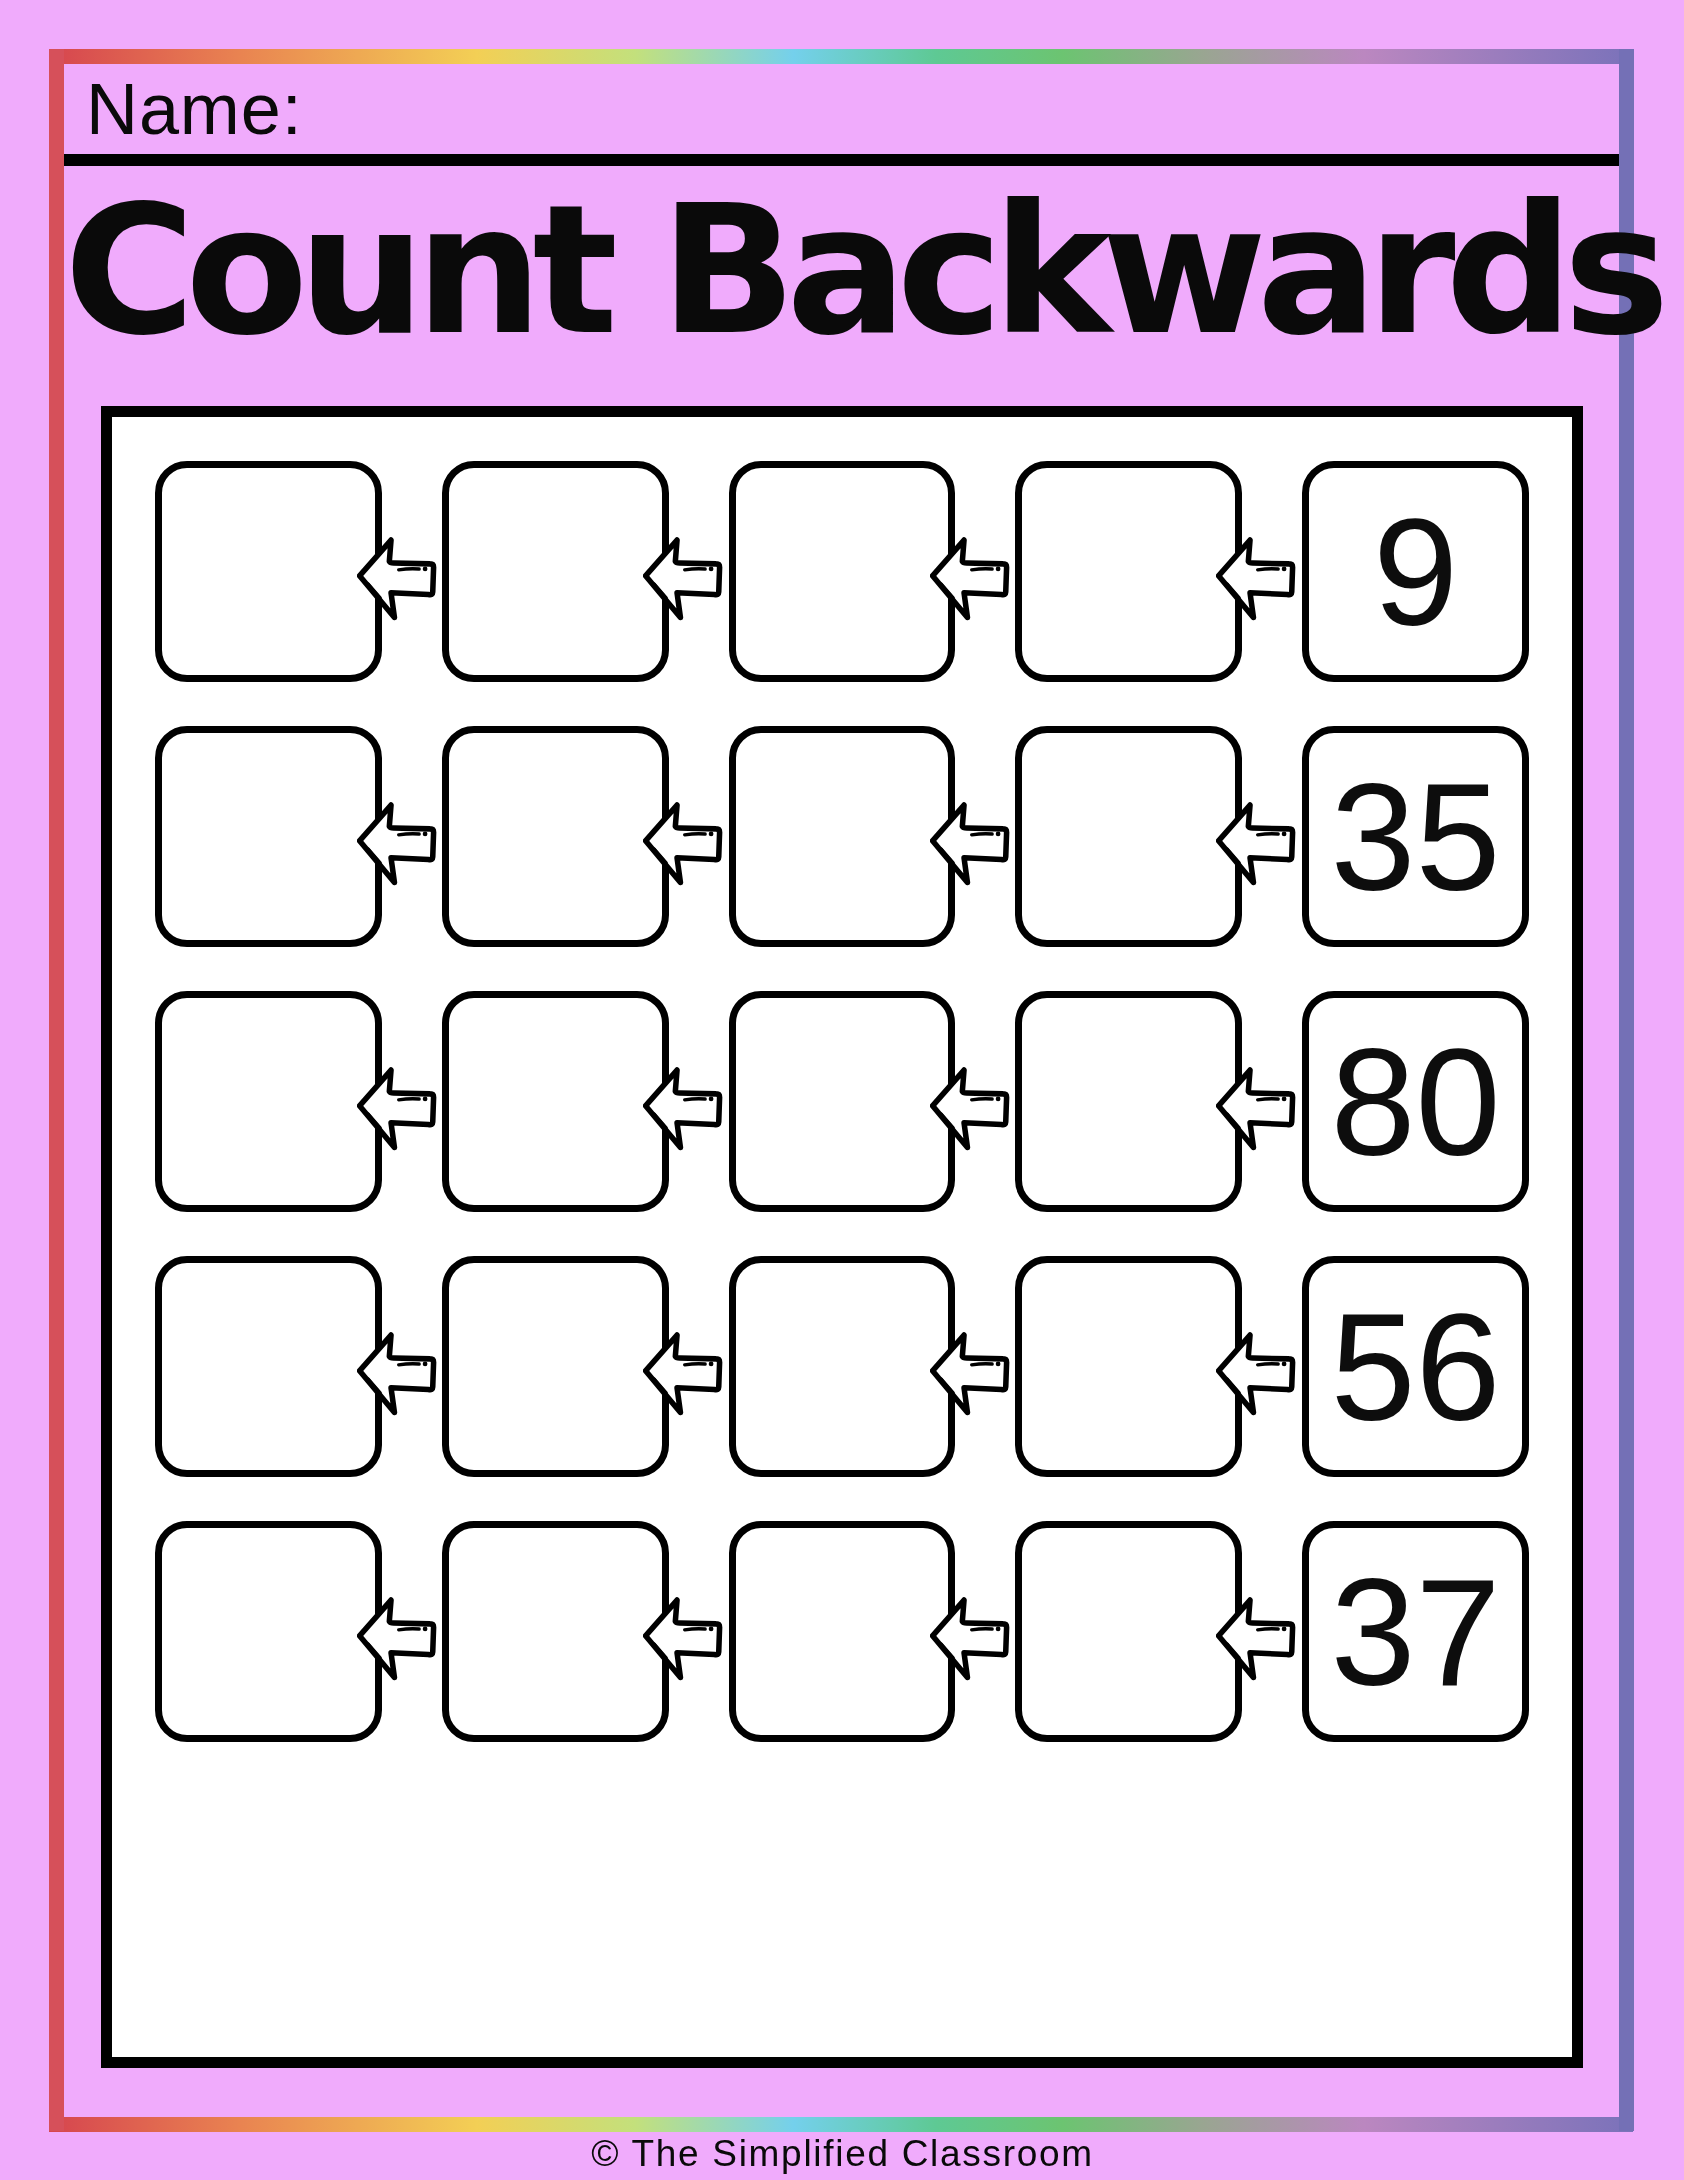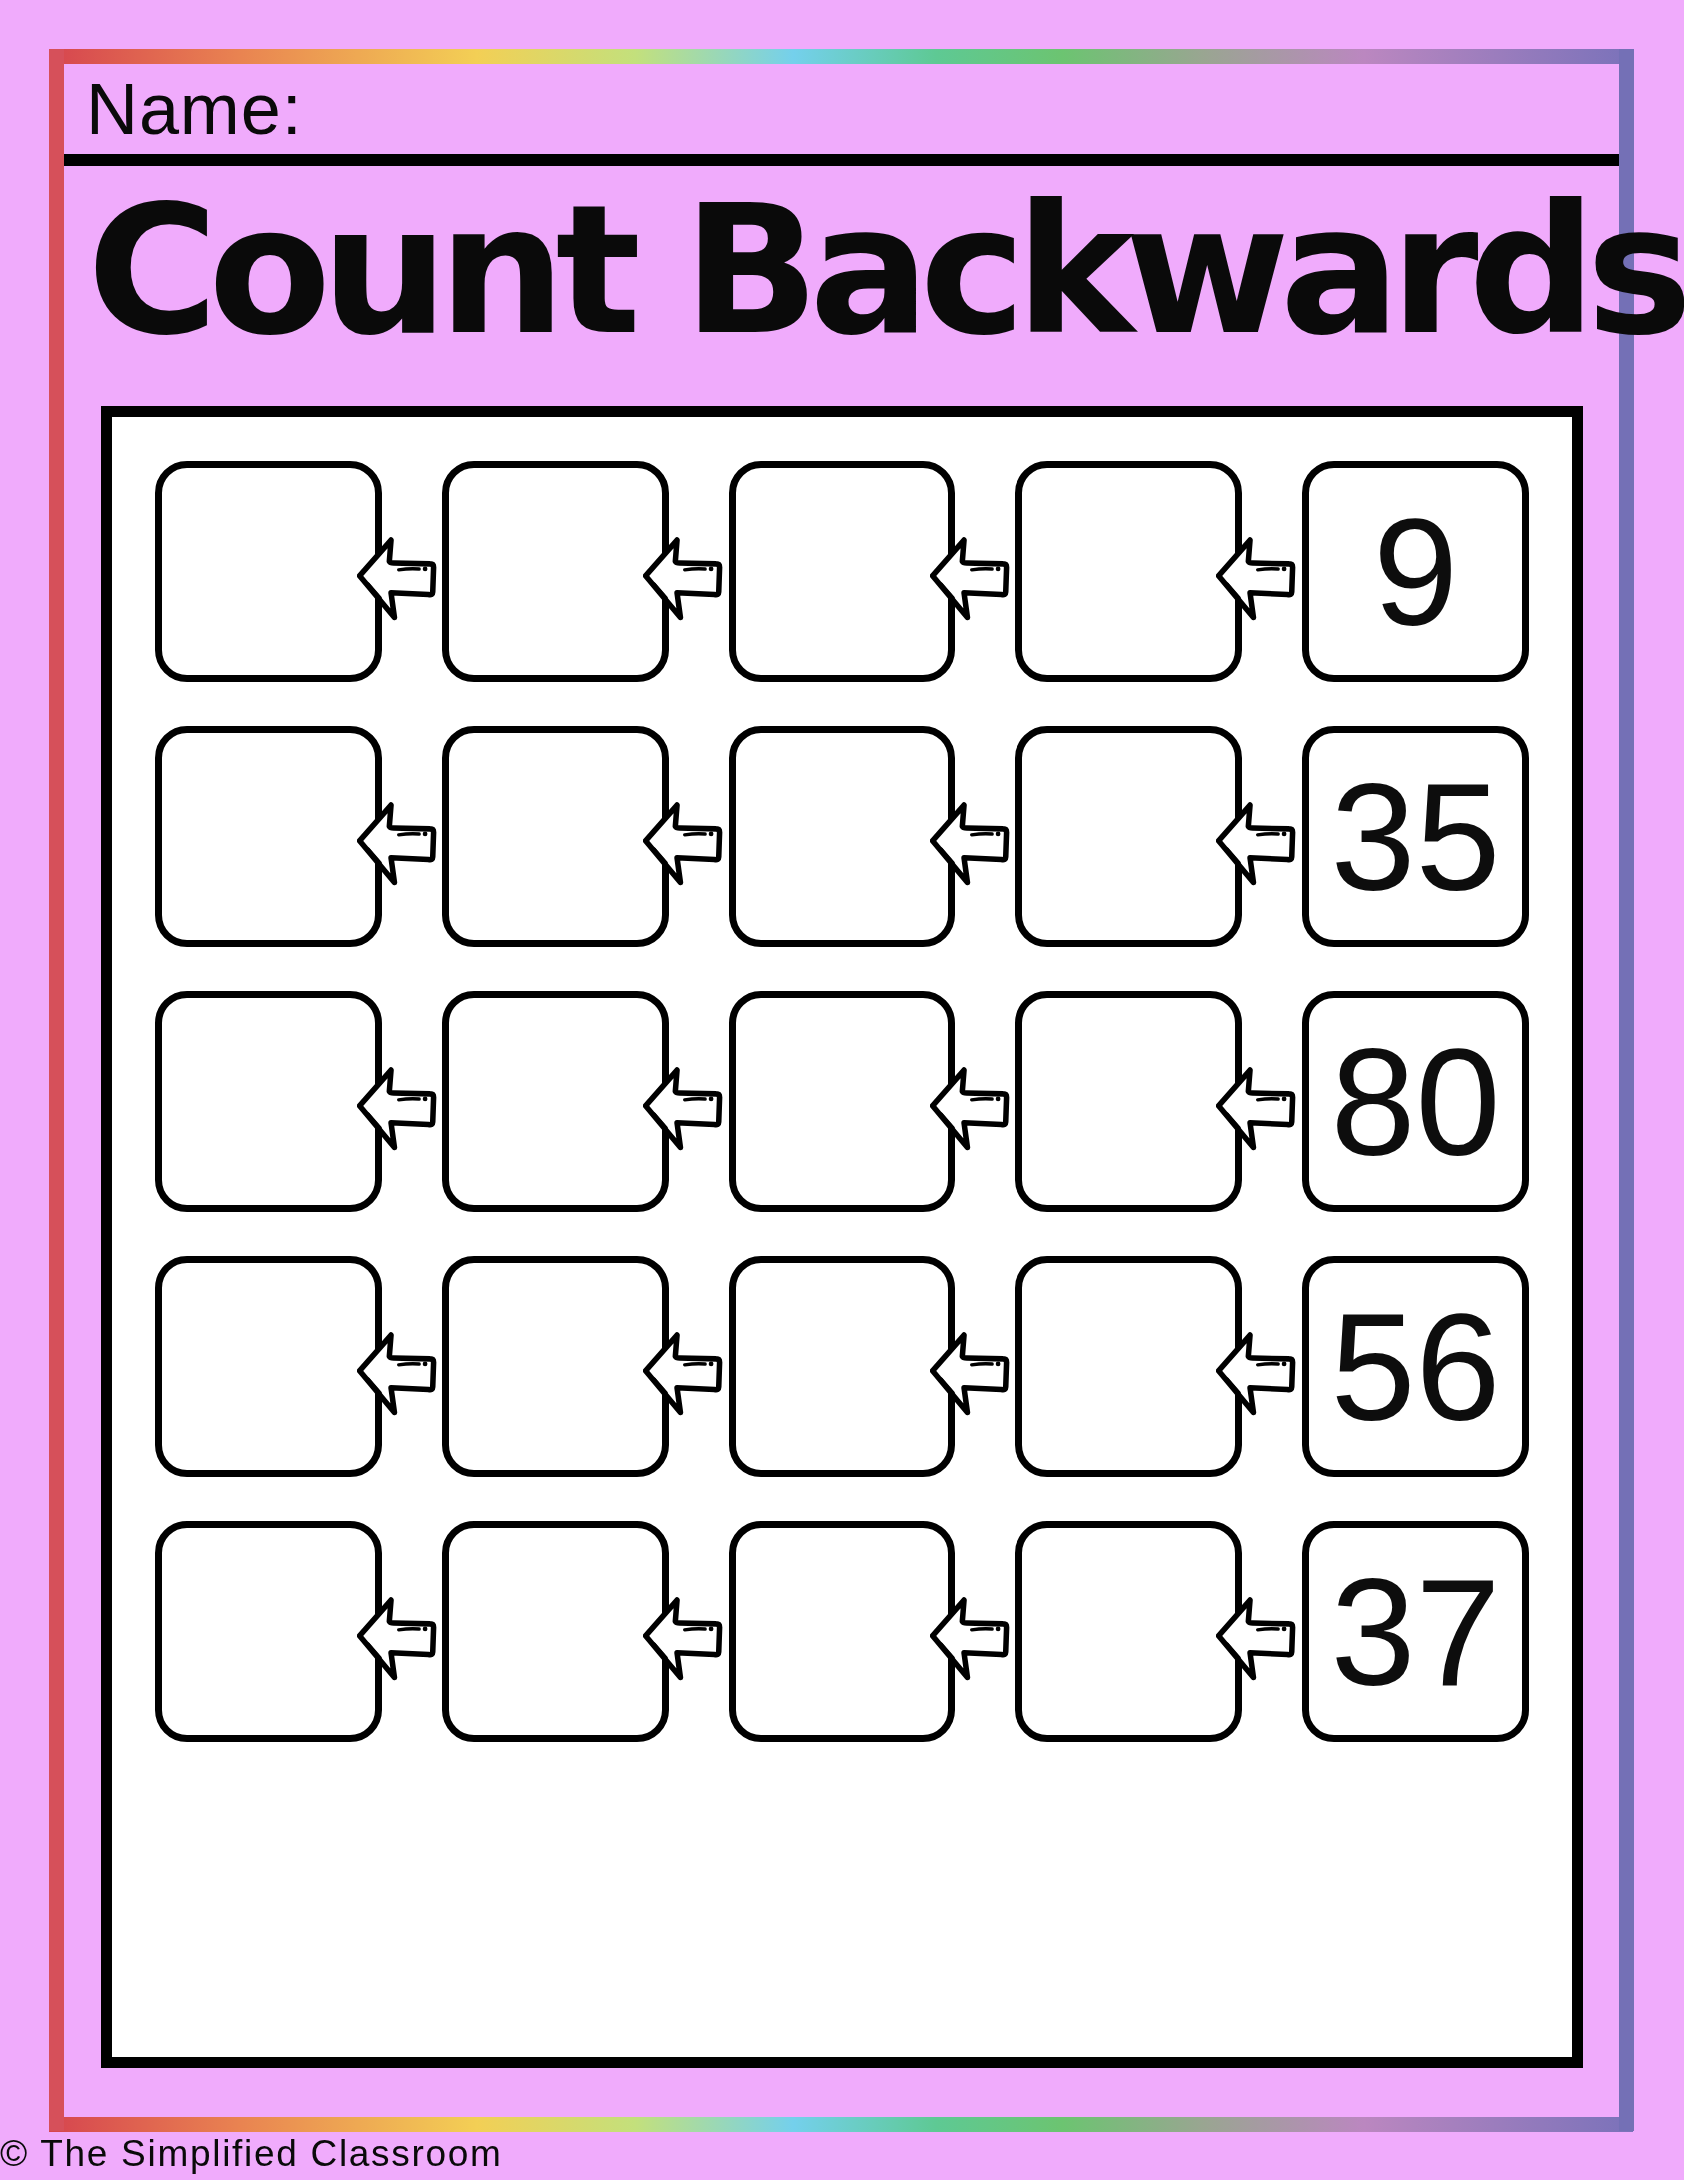--- a/index.html
+++ b/index.html
@@ -28,21 +28,21 @@
     position:absolute; left:64px; top:154px;
     width:1555px; height:12px; background:#000;
   }
 
   
   .title{
     position:absolute; left:64px; top:181px; width:1555px;
     text-align:left; white-space:nowrap;
     font-family:"DejaVu Sans", sans-serif;
     font-weight:bold; font-size:179px; line-height:1;
-    letter-spacing:-10.2px; color:#0a0a0a;padding-left:23px;
+    letter-spacing:-10.2px; color:#0a0a0a;
   }
 
   
   .board{
     position:absolute; left:101px; top:406px;
     width:1482px; height:1662px;
     border:11px solid #000; box-sizing:border-box;
     padding:44px 43px 0 43px;
     background:#fff;
   }
@@ -59,21 +59,21 @@
     font-size:153px; line-height:1; color:#0d0d0d;
   }
   
   .arrow{position:absolute; width:80px; height:89px; top:72px; z-index:2;}
   .arrow.p1{left:202px;} .arrow.p2{left:488px;}
   .arrow.p3{left:775px;} .arrow.p4{left:1061px;}
 
   
   .footer{
     position:absolute; left:0; top:2133px; width:100%;
-    font-size:37px; letter-spacing:1.7px;
+    text-align:center; font-size:37px; letter-spacing:1.7px;
     color:#0a0a0a;
   }
 </style>
 </head>
 <body>
 
 <svg width="0" height="0" style="position:absolute">
   <defs>
     <g id="arrow-shape">
       <path d="M3 50 L40 8 L38 33 Q39 35 43 35 L86 36 Q90 36 90 40 L89 69 Q89 73 84 72 L40 70 L44 99 Z" fill="#ffffff" stroke="#000000" stroke-width="6.5" stroke-linejoin="round"></path>

